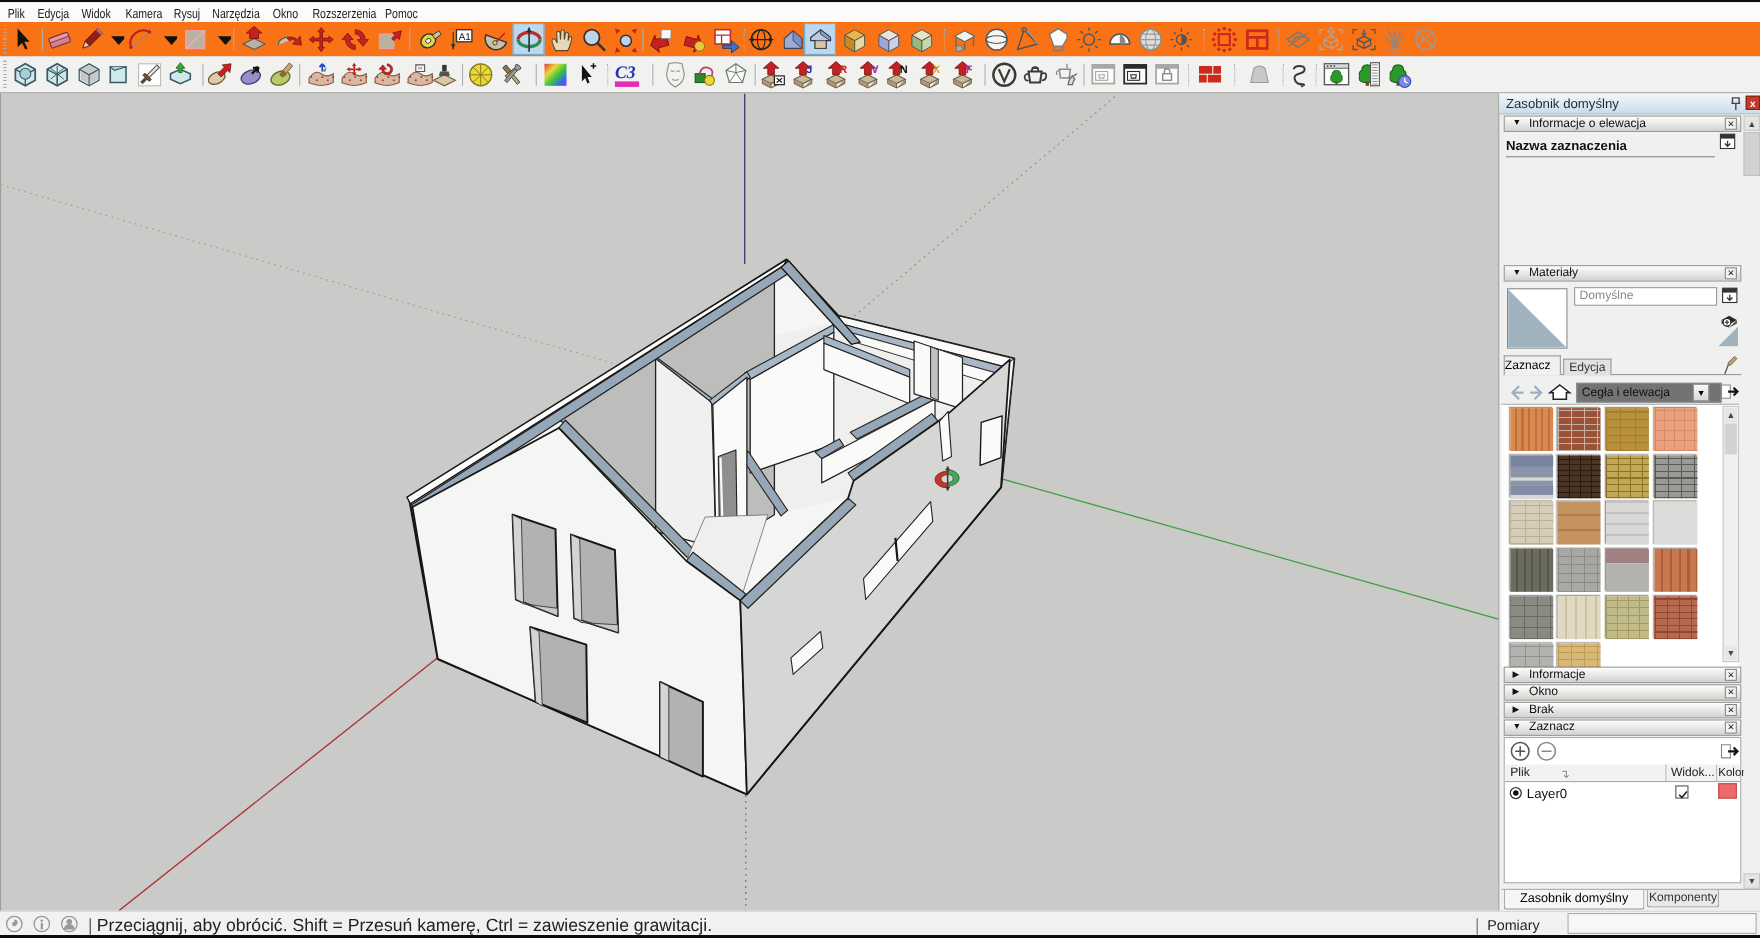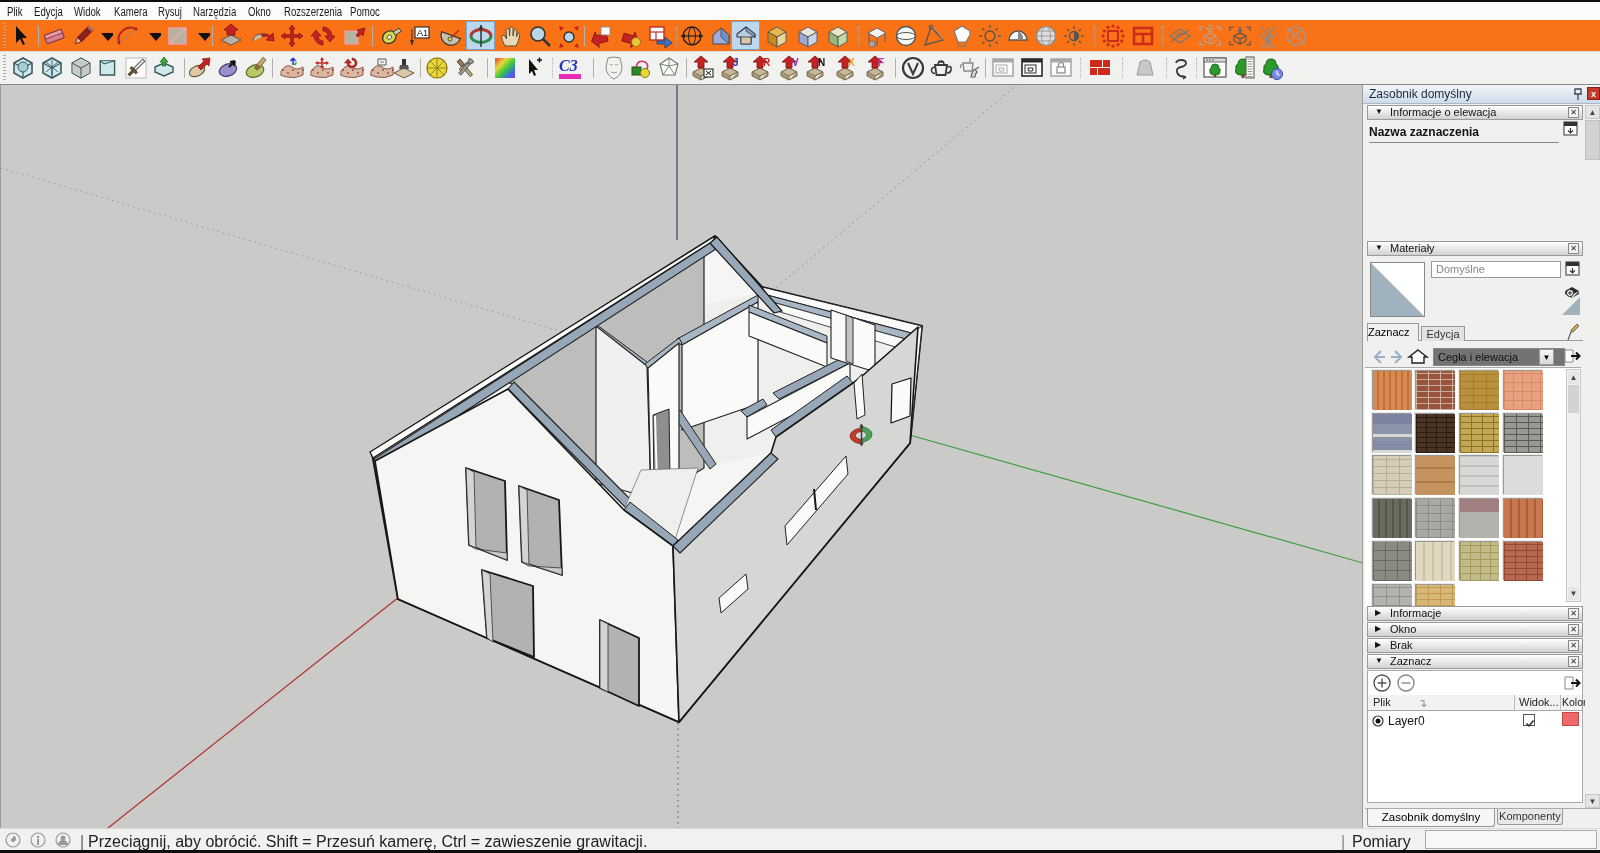--- a/index.html
+++ b/index.html
@@ -862,16 +862,16 @@
       <circle cx="34" cy="8" r="7" fill="none" stroke="#999" stroke-width="1.2"></circle>
       <circle cx="34" cy="5" r="1.2" fill="#999"></circle>
       <rect x="33" y="7" width="2" height="6" fill="#999"></rect>
       <circle cx="59" cy="8" r="7" fill="none" stroke="#999" stroke-width="1.2"></circle>
       <circle cx="59" cy="6" r="2.5" fill="#999"></circle>
       <path d="M54,13 a5,5 0 0 1 10,0 z" fill="#999"></path>
     </svg>
     <div style="position:absolute;left:80px;top:4px;color:#666">|</div>
     <div style="position:absolute;left:88px;top:4px;font-size:16px;color:#222">Przeciągnij, aby obrócić. Shift = Przesuń kamerę, Ctrl = zawieszenie grawitacji.</div>
     <div style="position:absolute;left:1341px;top:4px;color:#888">|</div>
-    <div style="position:absolute;left:1352px;top:4px;font-size:16px;color:#222">Pomiary</div>
+    <div style="position:absolute;left:1352px;top:4px;font-size:13px;color:#222">Pomiary</div>
     <div style="position:absolute;left:1425px;top:1px;width:172px;height:19px;background:#f6f8f8;border:1px solid #aaa"></div>
 </div>
 <div class="abs" style="left:0;top:850px;width:1600px;height:3px;background:#0d0d0d"></div>
 
 </body></html>

